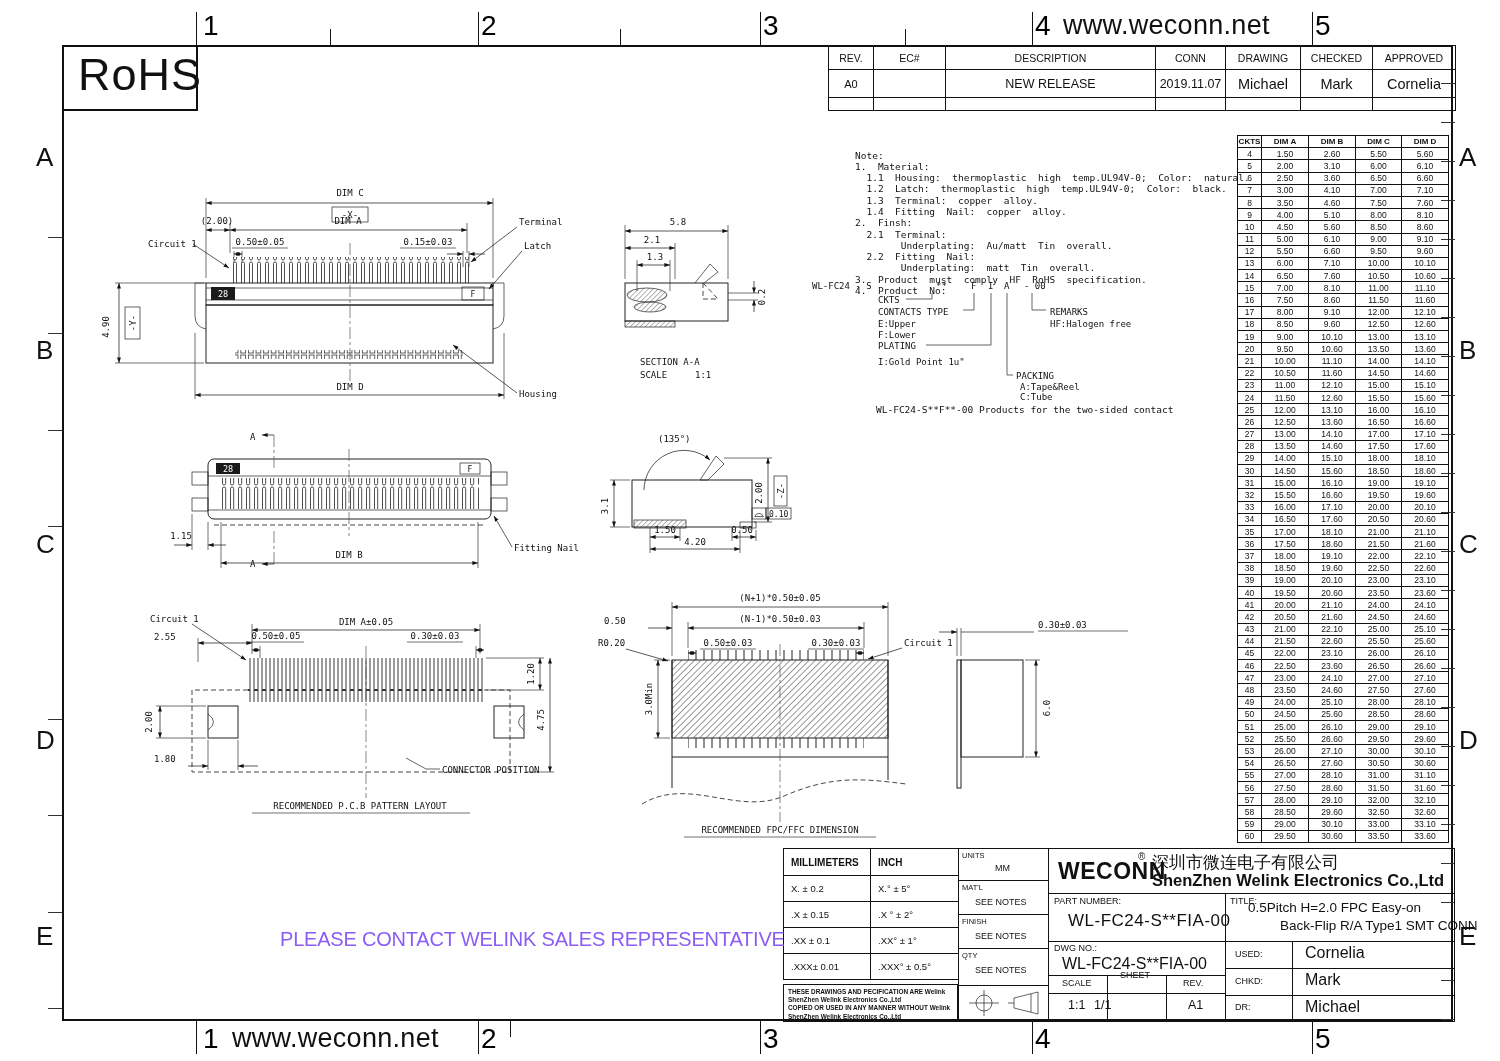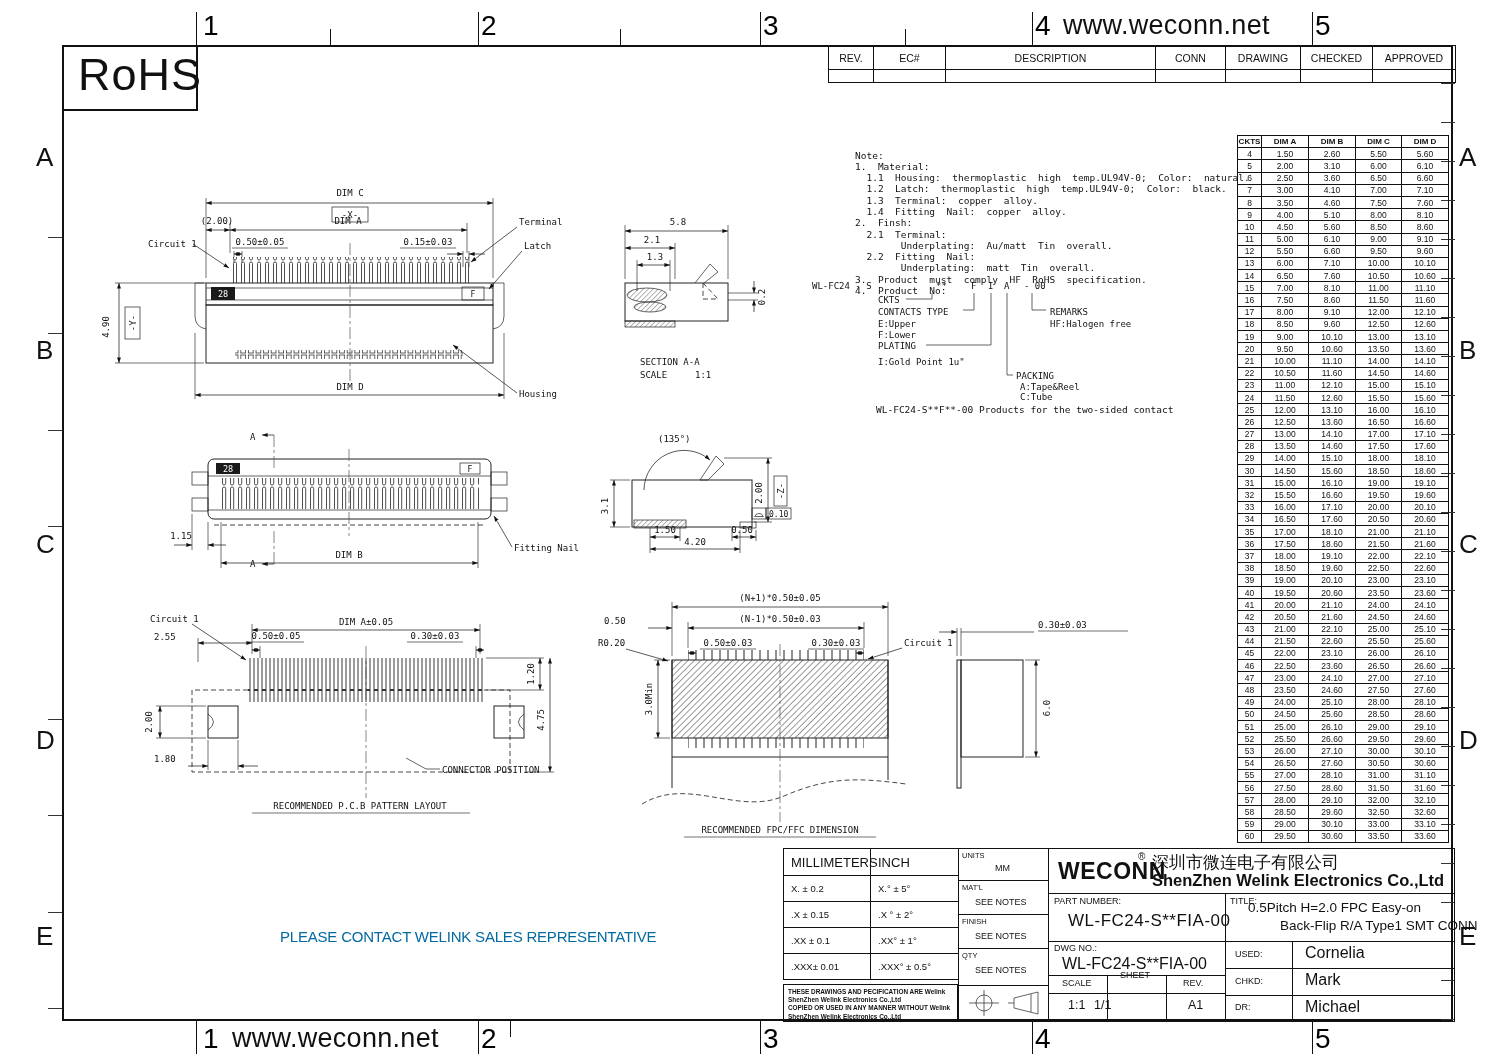--- a/index.html
+++ b/index.html
@@ -32,23 +32,23 @@
   .dimtbl{position:absolute;left:1237px;top:135px;width:211px;border-collapse:collapse;table-layout:fixed;font-size:8.5px}
   .dimtbl th,.dimtbl td{border:1px solid #111;text-align:center;padding:0;height:11.2px;line-height:10px}
   .dimtbl th{font-size:8px}
   .blk{position:absolute;box-sizing:border-box;border:1.3px solid #111}
   .bline{position:absolute;box-sizing:border-box}
   .lbl{position:absolute;font-size:9px}
   .lbl7{position:absolute;font-size:7.5px}
   .val{position:absolute}
   .toltbl{position:absolute;left:783px;top:848px;width:175px;border-collapse:collapse;table-layout:fixed}
   .toltbl th,.toltbl td{border:1.3px solid #111;padding:0 0 0 7px;text-align:left;font-size:9.5px;height:25px}
-  .toltbl th{font-size:13px;font-weight:normal;height:26px}
+  .toltbl th{font-size:10px;font-weight:bold;height:26px}
   .legal{position:absolute;left:783px;top:984px;width:175px;height:38px;box-sizing:border-box;border:1.3px solid #111;font-size:6.4px;font-weight:bold;line-height:8.2px;padding:3px 2px 0 4px;white-space:pre-line}
-  .footer{position:absolute;font-size:15px;letter-spacing:-.2px;color:#0369a1}
+  .footer{position:absolute;font-size:20px;letter-spacing:-.2px;color:#8b5cf6}
   .brand{position:absolute;font-size:23px;font-weight:bold;letter-spacing:.5px}
   .cn{position:absolute;font-size:17px}
   .en{position:absolute;font-size:16.5px;font-weight:bold}
 </style>
 </head>
 <body>
 
 <div class="page">
 
   <svg width="0" height="0" style="position:absolute">
@@ -119,20 +119,29 @@
       <th>REV.</th>
       <th>EC#</th>
       <th>DESCRIPTION</th>
       <th>CONN</th>
       <th>DRAWING</th>
       <th>CHECKED</th>
       <th>APPROVED</th>
     </tr>
       </thead>
     <tbody>
+      <tr>
+        <td class="fs11">A0</td>
+        <td></td>
+        <td class="fs12">NEW RELEASE</td>
+        <td class="fs12">2019.11.07</td>
+        <td class="fs14">Michael</td>
+        <td class="fs14">Mark</td>
+        <td class="fs14">Cornelia</td>
+      </tr>
       <tr class="empty">
           <td></td>
           <td></td>
           <td></td>
           <td></td>
           <td></td>
           <td></td>
           <td></td>
         </tr>
     </tbody>

